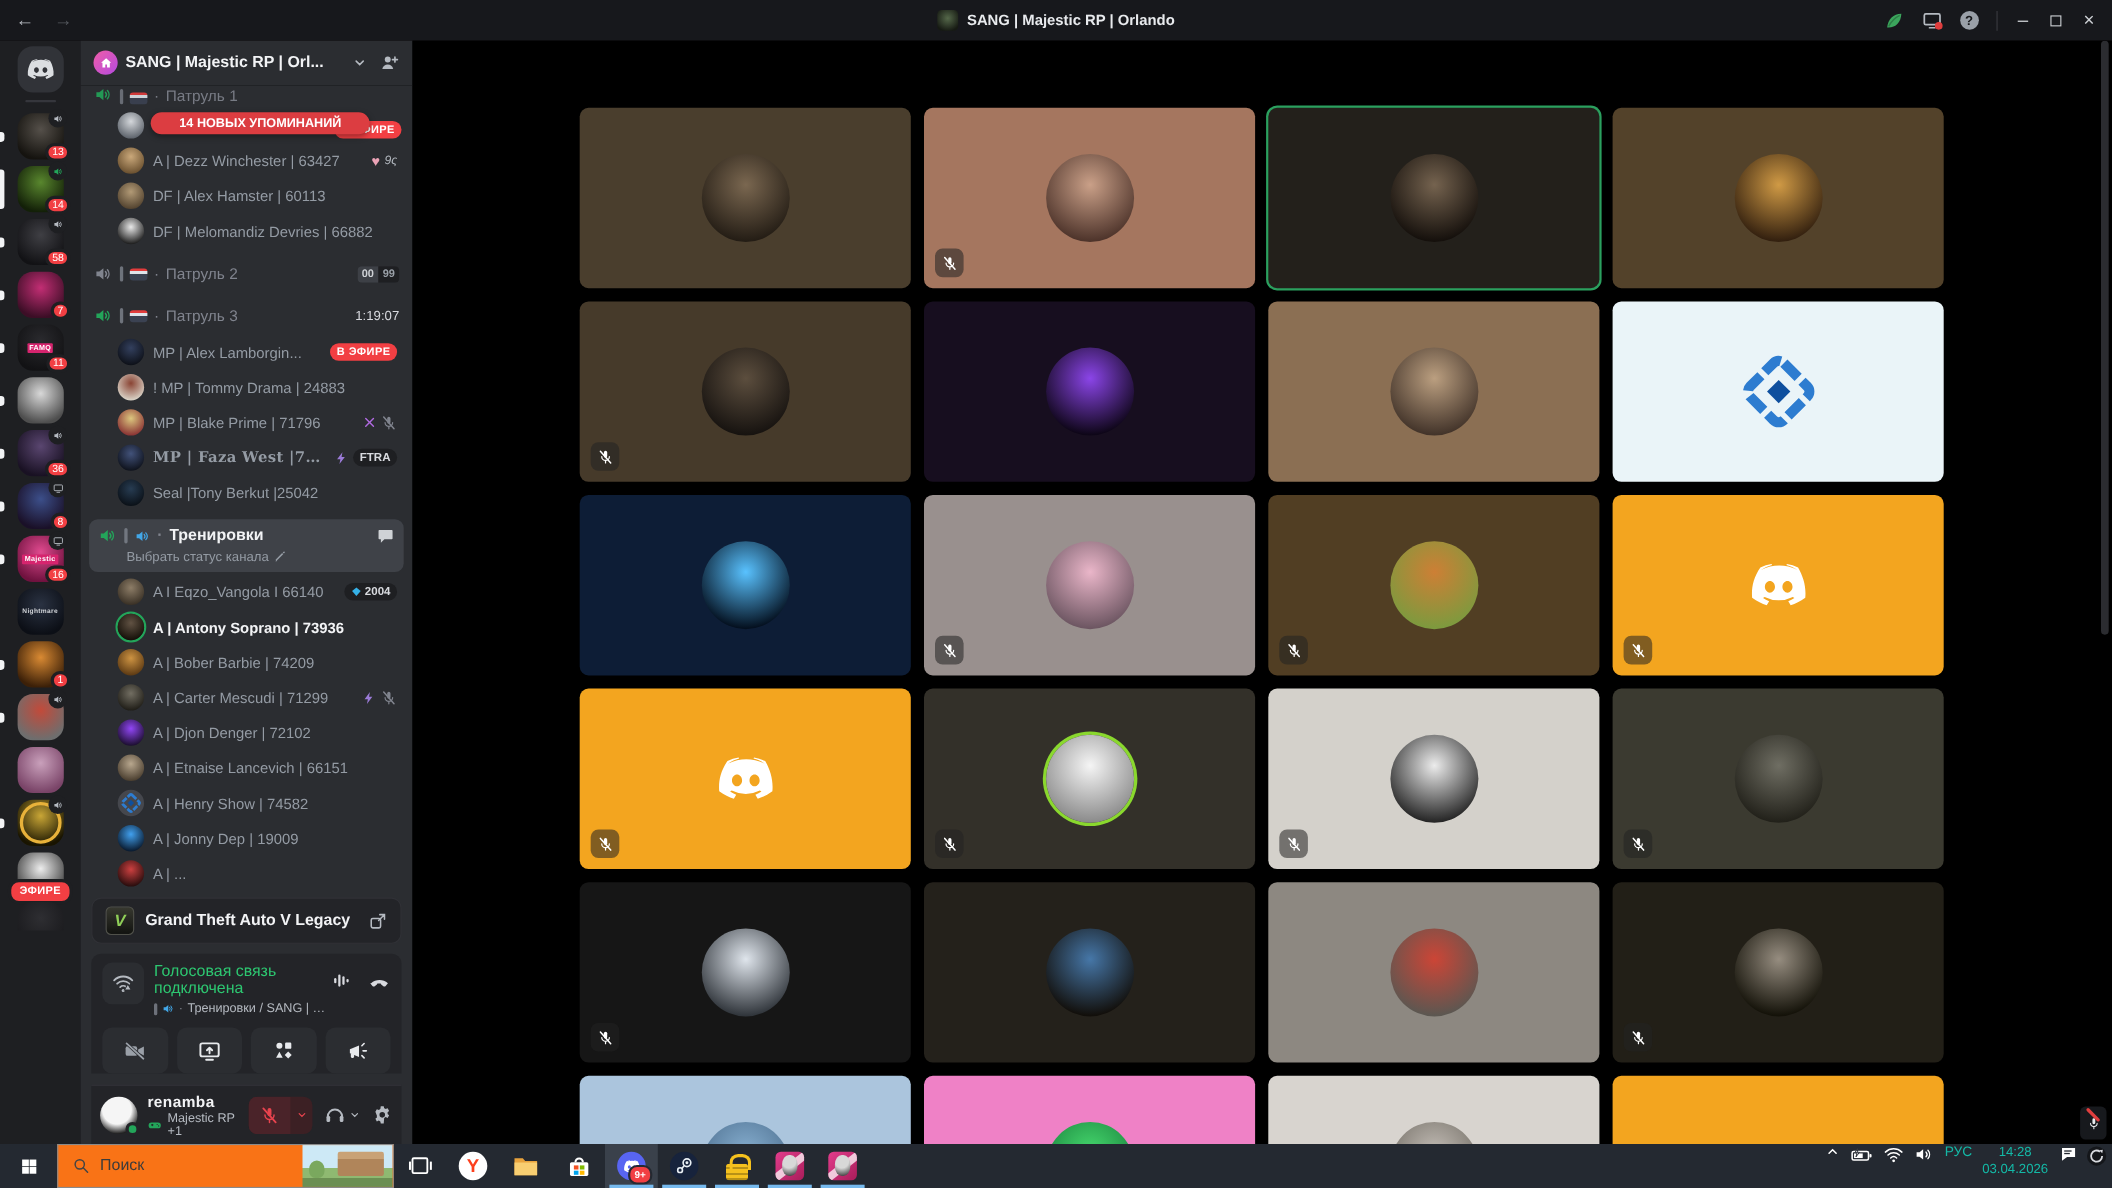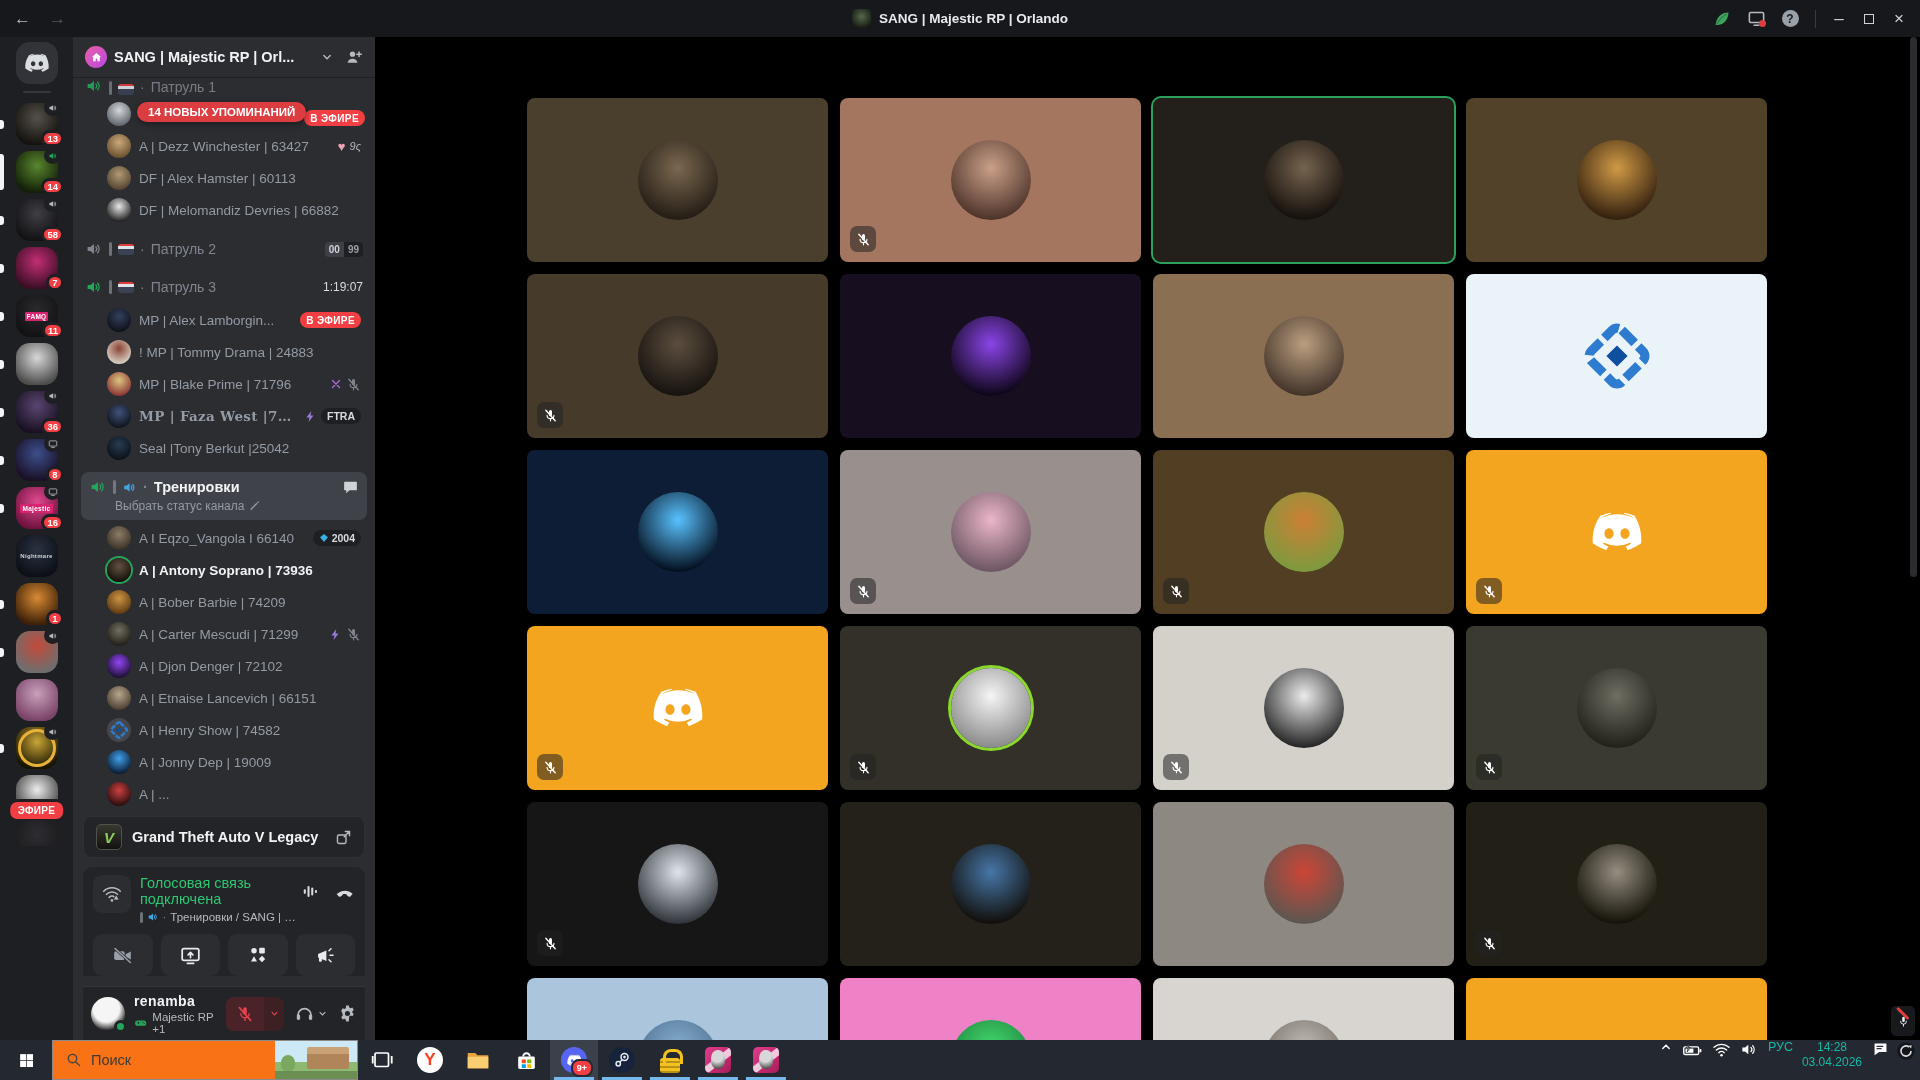--- a/index.html
+++ b/index.html
@@ -27,21 +27,21 @@
 .rail-divider{width:28px;height:2px;background:#35363c;border-radius:1px;margin:7px auto}
 .rail-item{position:relative;height:48px;display:flex;align-items:center;justify-content:center}
 .srv{width:42px;height:42px;border-radius:14px;position:relative;display:flex;align-items:center;justify-content:center;overflow:hidden}
 .srv-label{color:#fff;font-size:6.5px;font-weight:bold;background:#d6246e;padding:1px 2px;border-radius:1px;letter-spacing:.3px}
 .srv-label.plain{background:transparent;font-size:6px;color:#cfd2d6}
 .gd-ring{position:absolute;inset:2px;border:3px solid #e8b23a;border-radius:50%}
 .pill{position:absolute;left:0;width:4px;background:#f2f3f5;border-radius:0 3px 3px 0}
 .pill-s{height:9px}.pill-t{height:36px}
 .ind{position:absolute;top:-1px;right:12px;width:17px;height:17px;border-radius:50%;background:#1e1f22;display:flex;align-items:center;justify-content:center;color:#b5bac1}
 .ind-g{color:#23a55a}
-.cnt{position:absolute;bottom:1px;right:9px;min-width:18px;height:17px;border-radius:9px;background:#f23f43;border:3px solid #1e1f22;color:#fff;font-size:9.5px;font-weight:bold;display:flex;align-items:center;justify-content:center;padding:0 3px}
+.cnt{position:absolute;bottom:1px;right:9px;min-width:18px;height:17px;border-radius:9px;background:#f23f43;border:3px solid #1e1f22;color:#fff;font-size:9.5px;font-weight:normal;display:flex;align-items:center;justify-content:center;padding:0 3px}
 .novoe{position:absolute;bottom:-2px;left:50%;transform:translateX(-50%);background:#f23f43;color:#fff;font-size:10px;font-weight:bold;padding:3px 8px;border-radius:10px;border:3px solid #1e1f22;letter-spacing:.3px}
 .rail-item.partial{height:26px;overflow:hidden;align-items:flex-start}
 
 .sidebar{width:302px;background:#2b2d31;flex:none;position:relative;display:flex;flex-direction:column}
 .s-header{height:40px;flex:none;display:flex;align-items:center;gap:7px;padding:0 12px;color:#f2f3f5;font-size:14.5px;font-weight:bold;box-shadow:0 1px 0 #1f2023}
 .s-hico{width:22px;height:22px;border-radius:50%;background:linear-gradient(135deg,#ef5da8,#b44ae0);display:flex;align-items:center;justify-content:center;color:#fff;flex:none}
 .s-hname{flex:1;white-space:nowrap;overflow:hidden;text-overflow:ellipsis}
 .s-hchev{color:#b5bac1}
 .s-hadd{color:#b5bac1;margin-left:4px}
 .s-list{flex:1;overflow:hidden;padding:3px 8px 0 8px}
@@ -74,21 +74,21 @@
 .uname.ugoth{font-family:"DejaVu Serif",serif;font-weight:bold;letter-spacing:.3px}
 .ubadges{margin-left:auto;display:flex;align-items:center;gap:4px;flex:none}
 .live{background:#f23f43;color:#fff;font-size:10px;font-weight:bold;padding:2.5px 6px;border-radius:10px;letter-spacing:.4px;white-space:nowrap}
 .gempill{display:flex;align-items:center;gap:3px;background:#1e1f22;border-radius:9px;padding:2px 6px;color:#d8dadf;font-size:10.5px;font-weight:bold}
 .gem-d{color:#35b1e8}
 .heart{color:#eba3b6;font-size:13px}
 .hval{color:#b5bac1;font-size:11px;font-style:italic}
 .ubolt{color:#9b7bd8}
 .uswords{color:#b06ae0}
 .umute{color:#80848e}
-.mention{position:absolute;left:56px;top:4px;z-index:3;background:#dc3d41;color:#fff;font-size:11.5px;font-weight:bold;padding:4px 11px;border-radius:13px;white-space:nowrap;box-shadow:0 2px 6px rgba(0,0,0,.4)}
+.mention{position:absolute;left:56px;top:4px;z-index:3;background:#dc3d41;color:#fff;font-size:11.5px;font-weight:bold;padding:4px 26px;border-radius:13px;white-space:nowrap;box-shadow:0 2px 6px rgba(0,0,0,.4)}
 .live-abs{position:absolute;right:2px;top:12px;z-index:2}
 
 .bottom{position:absolute;left:10px;right:10px;bottom:0;z-index:5}
 .gta-card{height:42px;background:#232428;border:1px solid #303136;border-radius:9px;display:flex;align-items:center;gap:10px;padding:0 12px;margin-bottom:9px}
 .gta-logo{width:26px;height:26px;border-radius:5px;background:linear-gradient(180deg,#37382f,#121310);border:1px solid #50514a;display:flex;align-items:center;justify-content:center;color:#8fce58;font-weight:bold;font-style:italic;font-size:15px}
 .gta-name{color:#f2f3f5;font-size:14.5px;font-weight:bold;flex:1;white-space:nowrap;overflow:hidden;text-overflow:ellipsis}
 .gta-pop{color:#b5bac1}
 .voice-card{background:#232428;border-radius:9px 9px 0 0;padding:8px 10px 0}
 .vc-top{display:flex;align-items:flex-start}
 .sig{width:38px;height:38px;border-radius:9px;background:#2b2d31;display:flex;align-items:center;justify-content:center;color:#b5bac1;flex:none}

